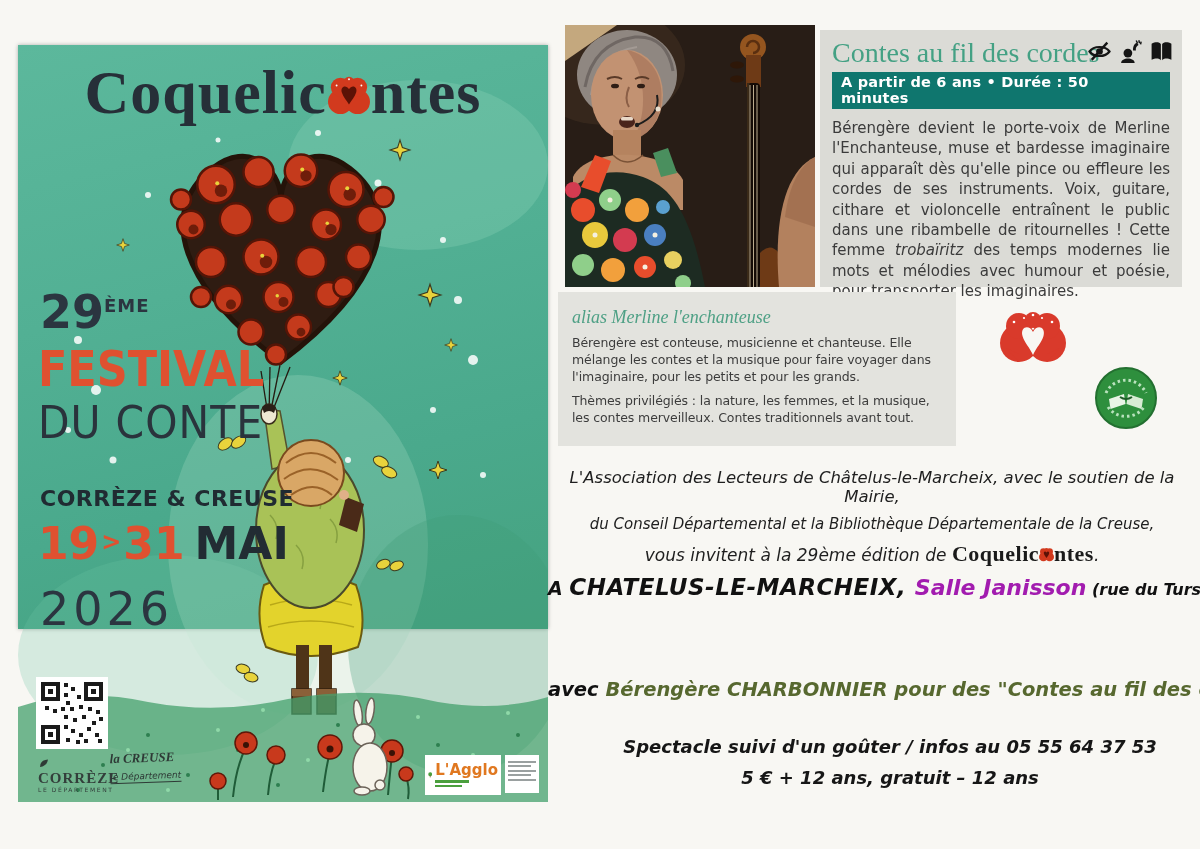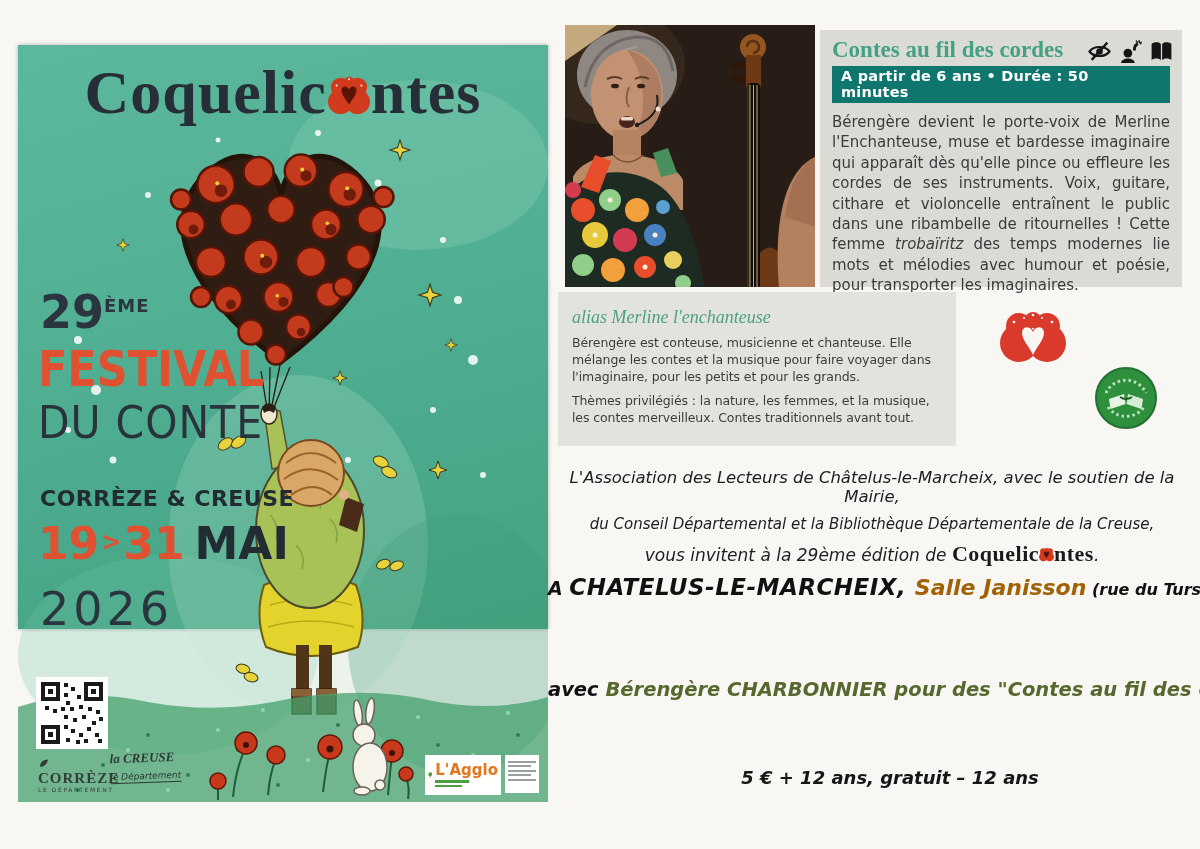--- a/index.html
+++ b/index.html
@@ -43,21 +43,21 @@
   .partner-box{position:absolute;left:487px;top:710px;width:34px;height:38px;background:#fff;padding:3px 0;box-sizing:border-box;}
   .pbar{height:2px;background:#9aa0a0;margin:2.5px 3px;}
   .pbar.w{margin-right:8px;}
 
   
   .photo{position:absolute;left:565px;top:25px;width:250px;height:262px;background:#241a14;}
 
   
   .show-card{position:absolute;left:820px;top:30px;width:362px;height:257px;background:#dbdbd6;
              padding:7px 12px;box-sizing:border-box;}
-  .show-title{font-family:"Liberation Serif","DejaVu Serif",serif;font-size:23px;font-weight:700;color:#44a184;display:inline-block;}
+  .show-title{font-family:"Liberation Serif","DejaVu Serif",serif;font-size:28px;font-weight:400;color:#44a184;display:inline-block;}
   .show-icons{position:absolute;right:8px;top:9px;display:flex;gap:6px;}
   .show-icons svg{width:25px;height:25px;}
   .badge{display:inline-block;background:#0f766e;color:#fff;font-size:14.5px;font-weight:700;
          padding:2px 9px 3px;margin-top:3px;letter-spacing:.2px;}
   .show-desc{margin-top:9px;font-size:15px;line-height:1.36;color:#3b3b3b;text-align:justify;}
 
   
   .bio-card{position:absolute;left:558px;top:292px;width:398px;height:154px;background:#e3e3de;
             padding:8px 14px;box-sizing:border-box;}
   .bio-name{font-family:"Liberation Serif","DejaVu Serif",serif;font-size:23px;font-weight:700;color:#bf3b30;line-height:1.05;}
@@ -71,21 +71,21 @@
   .invitation{position:absolute;left:548px;top:468px;width:648px;text-align:center;color:#1e1e1e;font-style:italic;}
   .inv1{font-size:16.5px;}
   .inv2{font-size:15px;margin-top:9px;}
   .inv3{font-size:17px;margin-top:8px;}
   .brand{font-family:"Liberation Serif","DejaVu Serif",serif;font-weight:700;font-size:22px;
          font-style:normal;color:#1a1a1a;letter-spacing:.5px;}
   .brand-poppy{display:inline-block;width:15px;height:16px;vertical-align:-2px;}
   .venue{position:absolute;left:548px;top:574px;width:648px;text-align:center;font-style:italic;color:#111;white-space:nowrap;}
   .venue-a{font-size:19px;font-weight:600;}
   .venue-city{font-size:23px;font-weight:700;letter-spacing:.5px;}
-  .venue-hall{font-size:22px;font-weight:700;color:#a16207;}
+  .venue-hall{font-size:22px;font-weight:700;color:#a21caf;}
   .venue-street{font-size:16px;font-weight:600;}
   .dateline{position:absolute;left:548px;top:616px;width:648px;text-align:center;font-style:italic;font-weight:700;white-space:nowrap;}
   .d-red{color:#c32127;font-size:37px;letter-spacing:1px;}
   .d-at{color:#111;font-size:31px;}
   .withline{position:absolute;left:548px;top:678px;width:648px;text-align:center;font-style:italic;font-size:19.5px;font-weight:700;white-space:nowrap;}
   .w-avec{color:#111;}
   .w-rest{color:#57682f;}
   .footline1{position:absolute;left:600px;top:736px;width:580px;text-align:center;font-size:18px;font-style:italic;font-weight:600;color:#161616;}
   .footline2{position:absolute;left:600px;top:767px;width:580px;text-align:center;font-size:18px;font-style:italic;font-weight:600;color:#161616;}
 </style>
@@ -514,15 +514,16 @@
               <circle cx="22" cy="9" r="6" fill="#d23a1e"></circle>
               <path d="M22 16 C19 10.5 12.5 13 14.5 19.5 C16 24.5 19.5 27.5 22 32 C24.5 27.5 28 24.5 29.5 19.5 C31.5 13 25 10.5 22 16 Z" fill="#5c1206"></path>
             </svg></span><span>ntes</span></span><span>.</span></div>
   </div>
 
   <div class="venue"><span class="venue-a">A </span><span class="venue-city">CHATELUS-LE-MARCHEIX</span><span class="venue-city">, </span><span class="venue-hall">Salle Janisson</span><span class="venue-street"> (rue du Tursaud)</span></div>
 
 
   <div class="withline"><span class="w-avec">avec </span><span class="w-rest">Bérengère CHARBONNIER pour des "Contes au fil des cordes"</span></div>
 
+  <div class="footline1">Spectacle suivi d'un goûter / infos au 05 55 64 37 53</div>
   <div class="footline2">5 € + 12 ans, gratuit – 12 ans</div>
 
 </div>
 
 </body></html>

